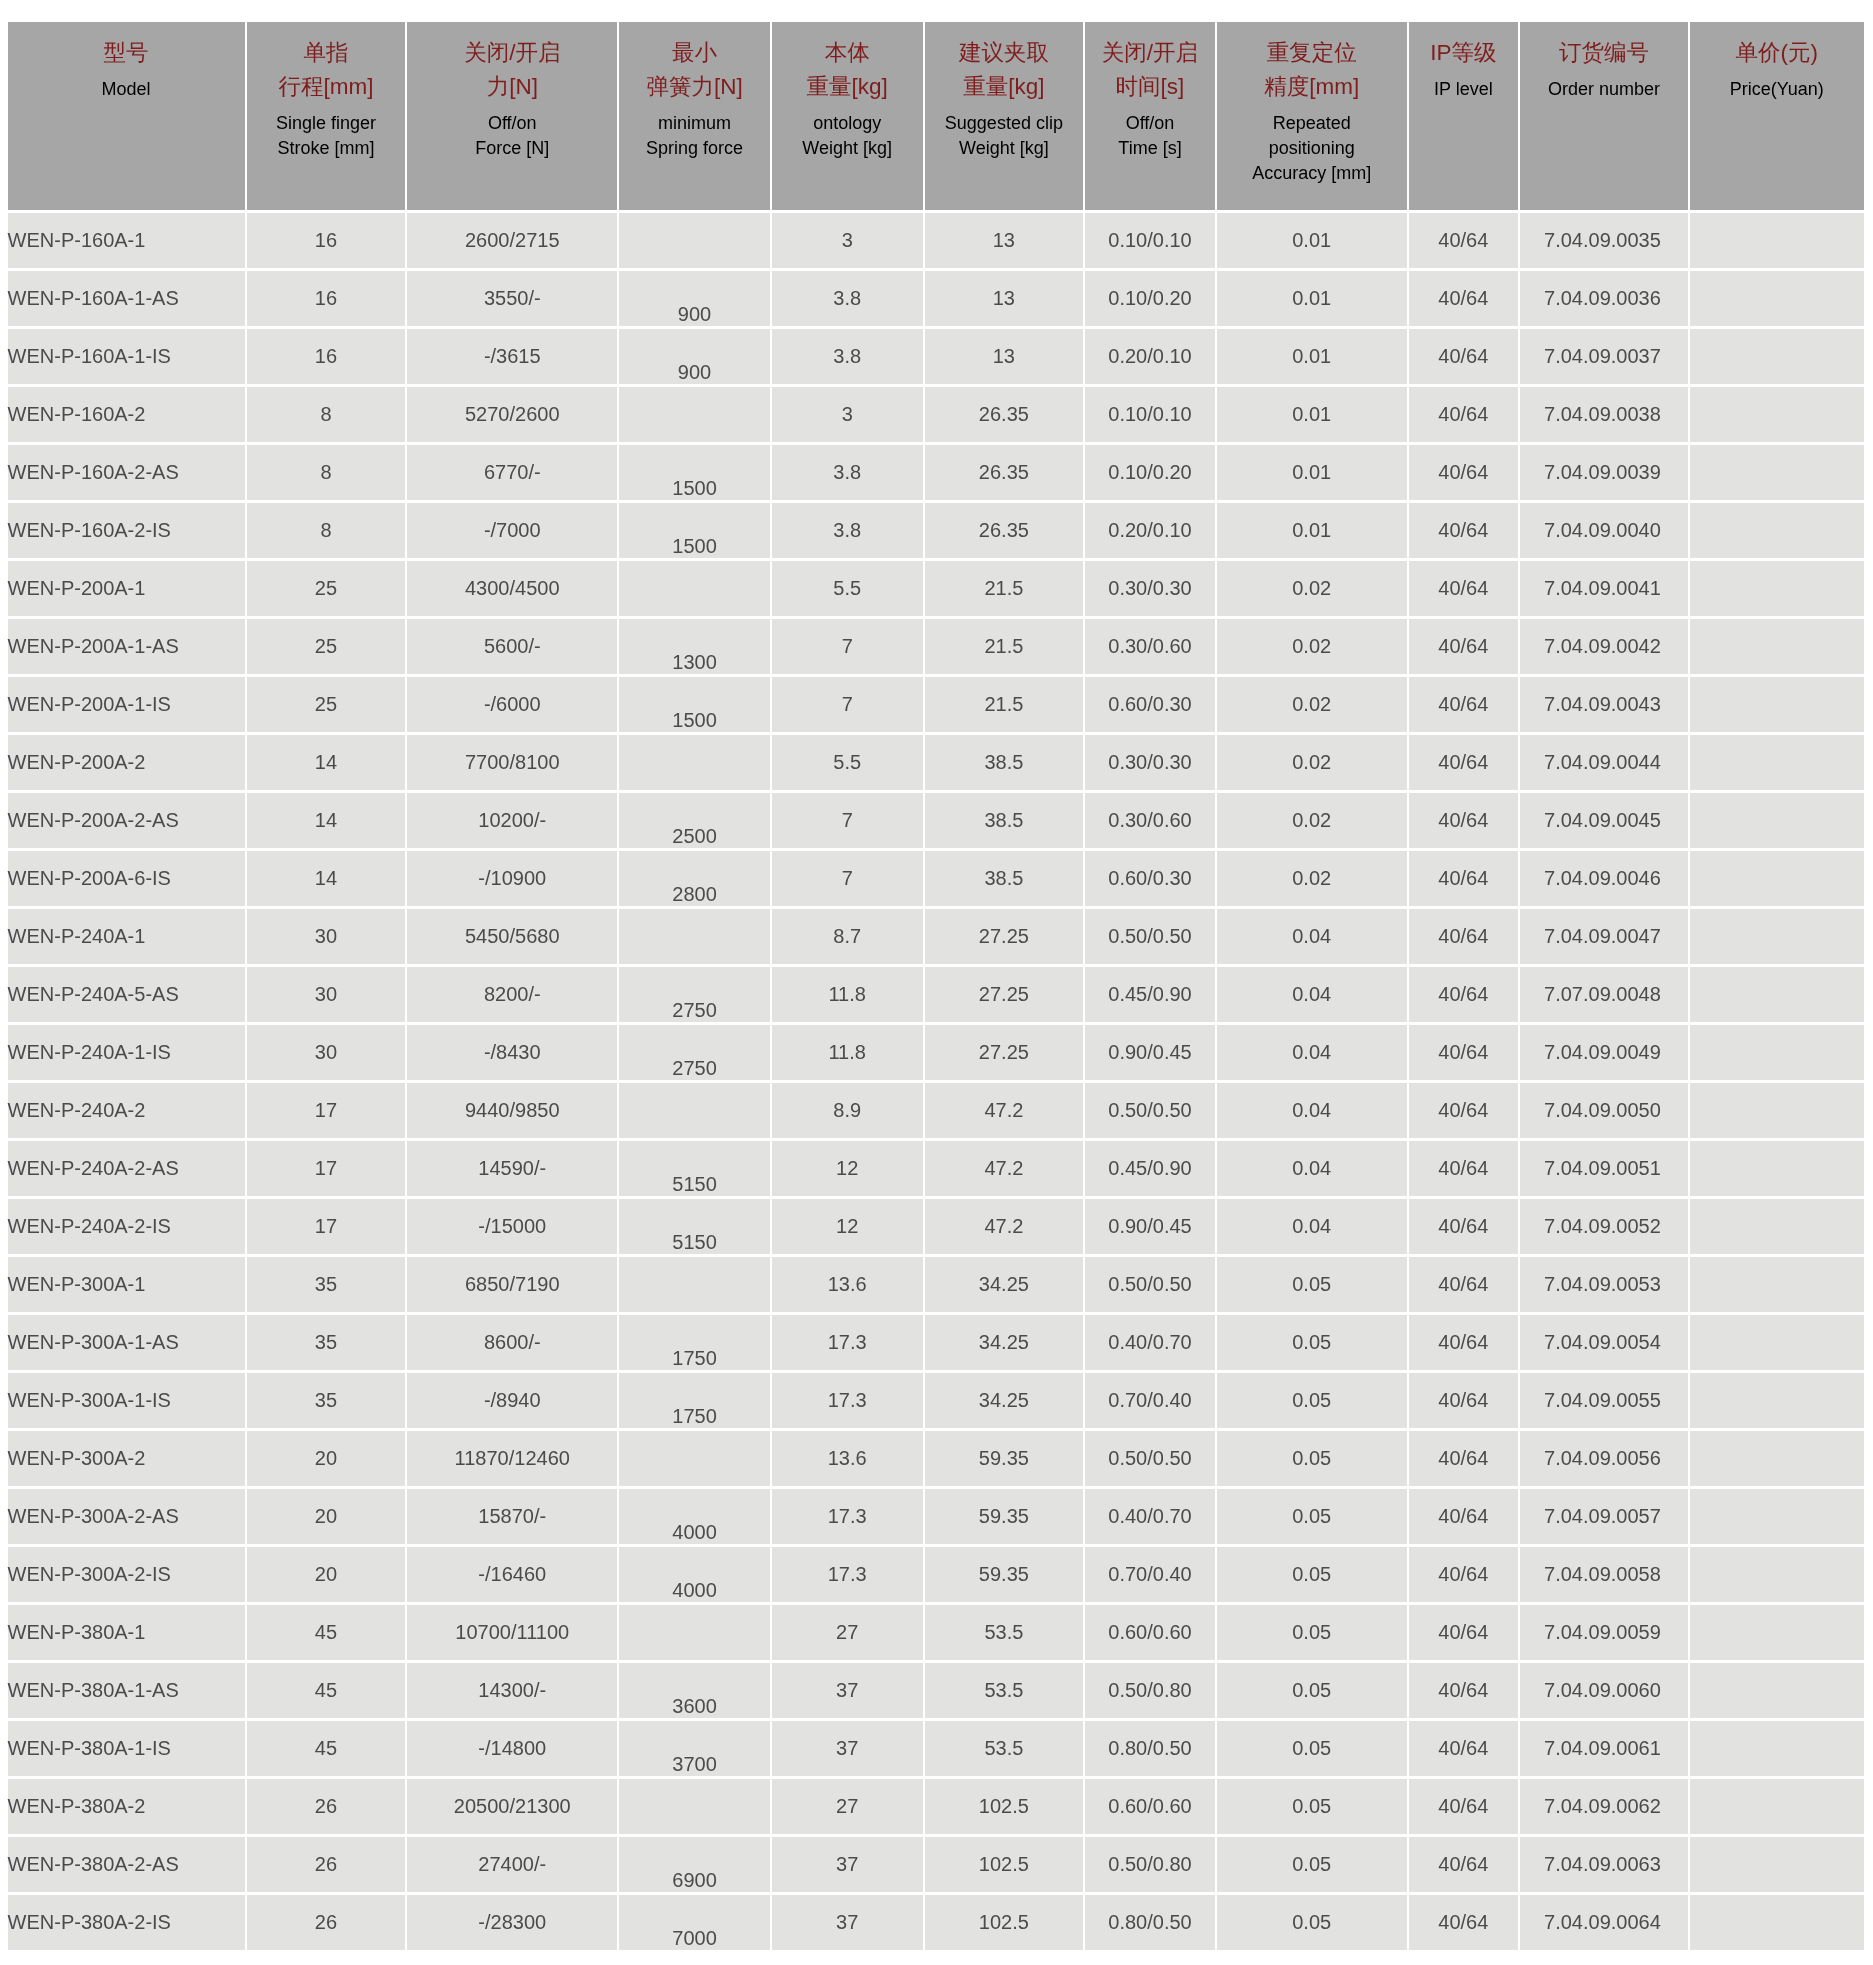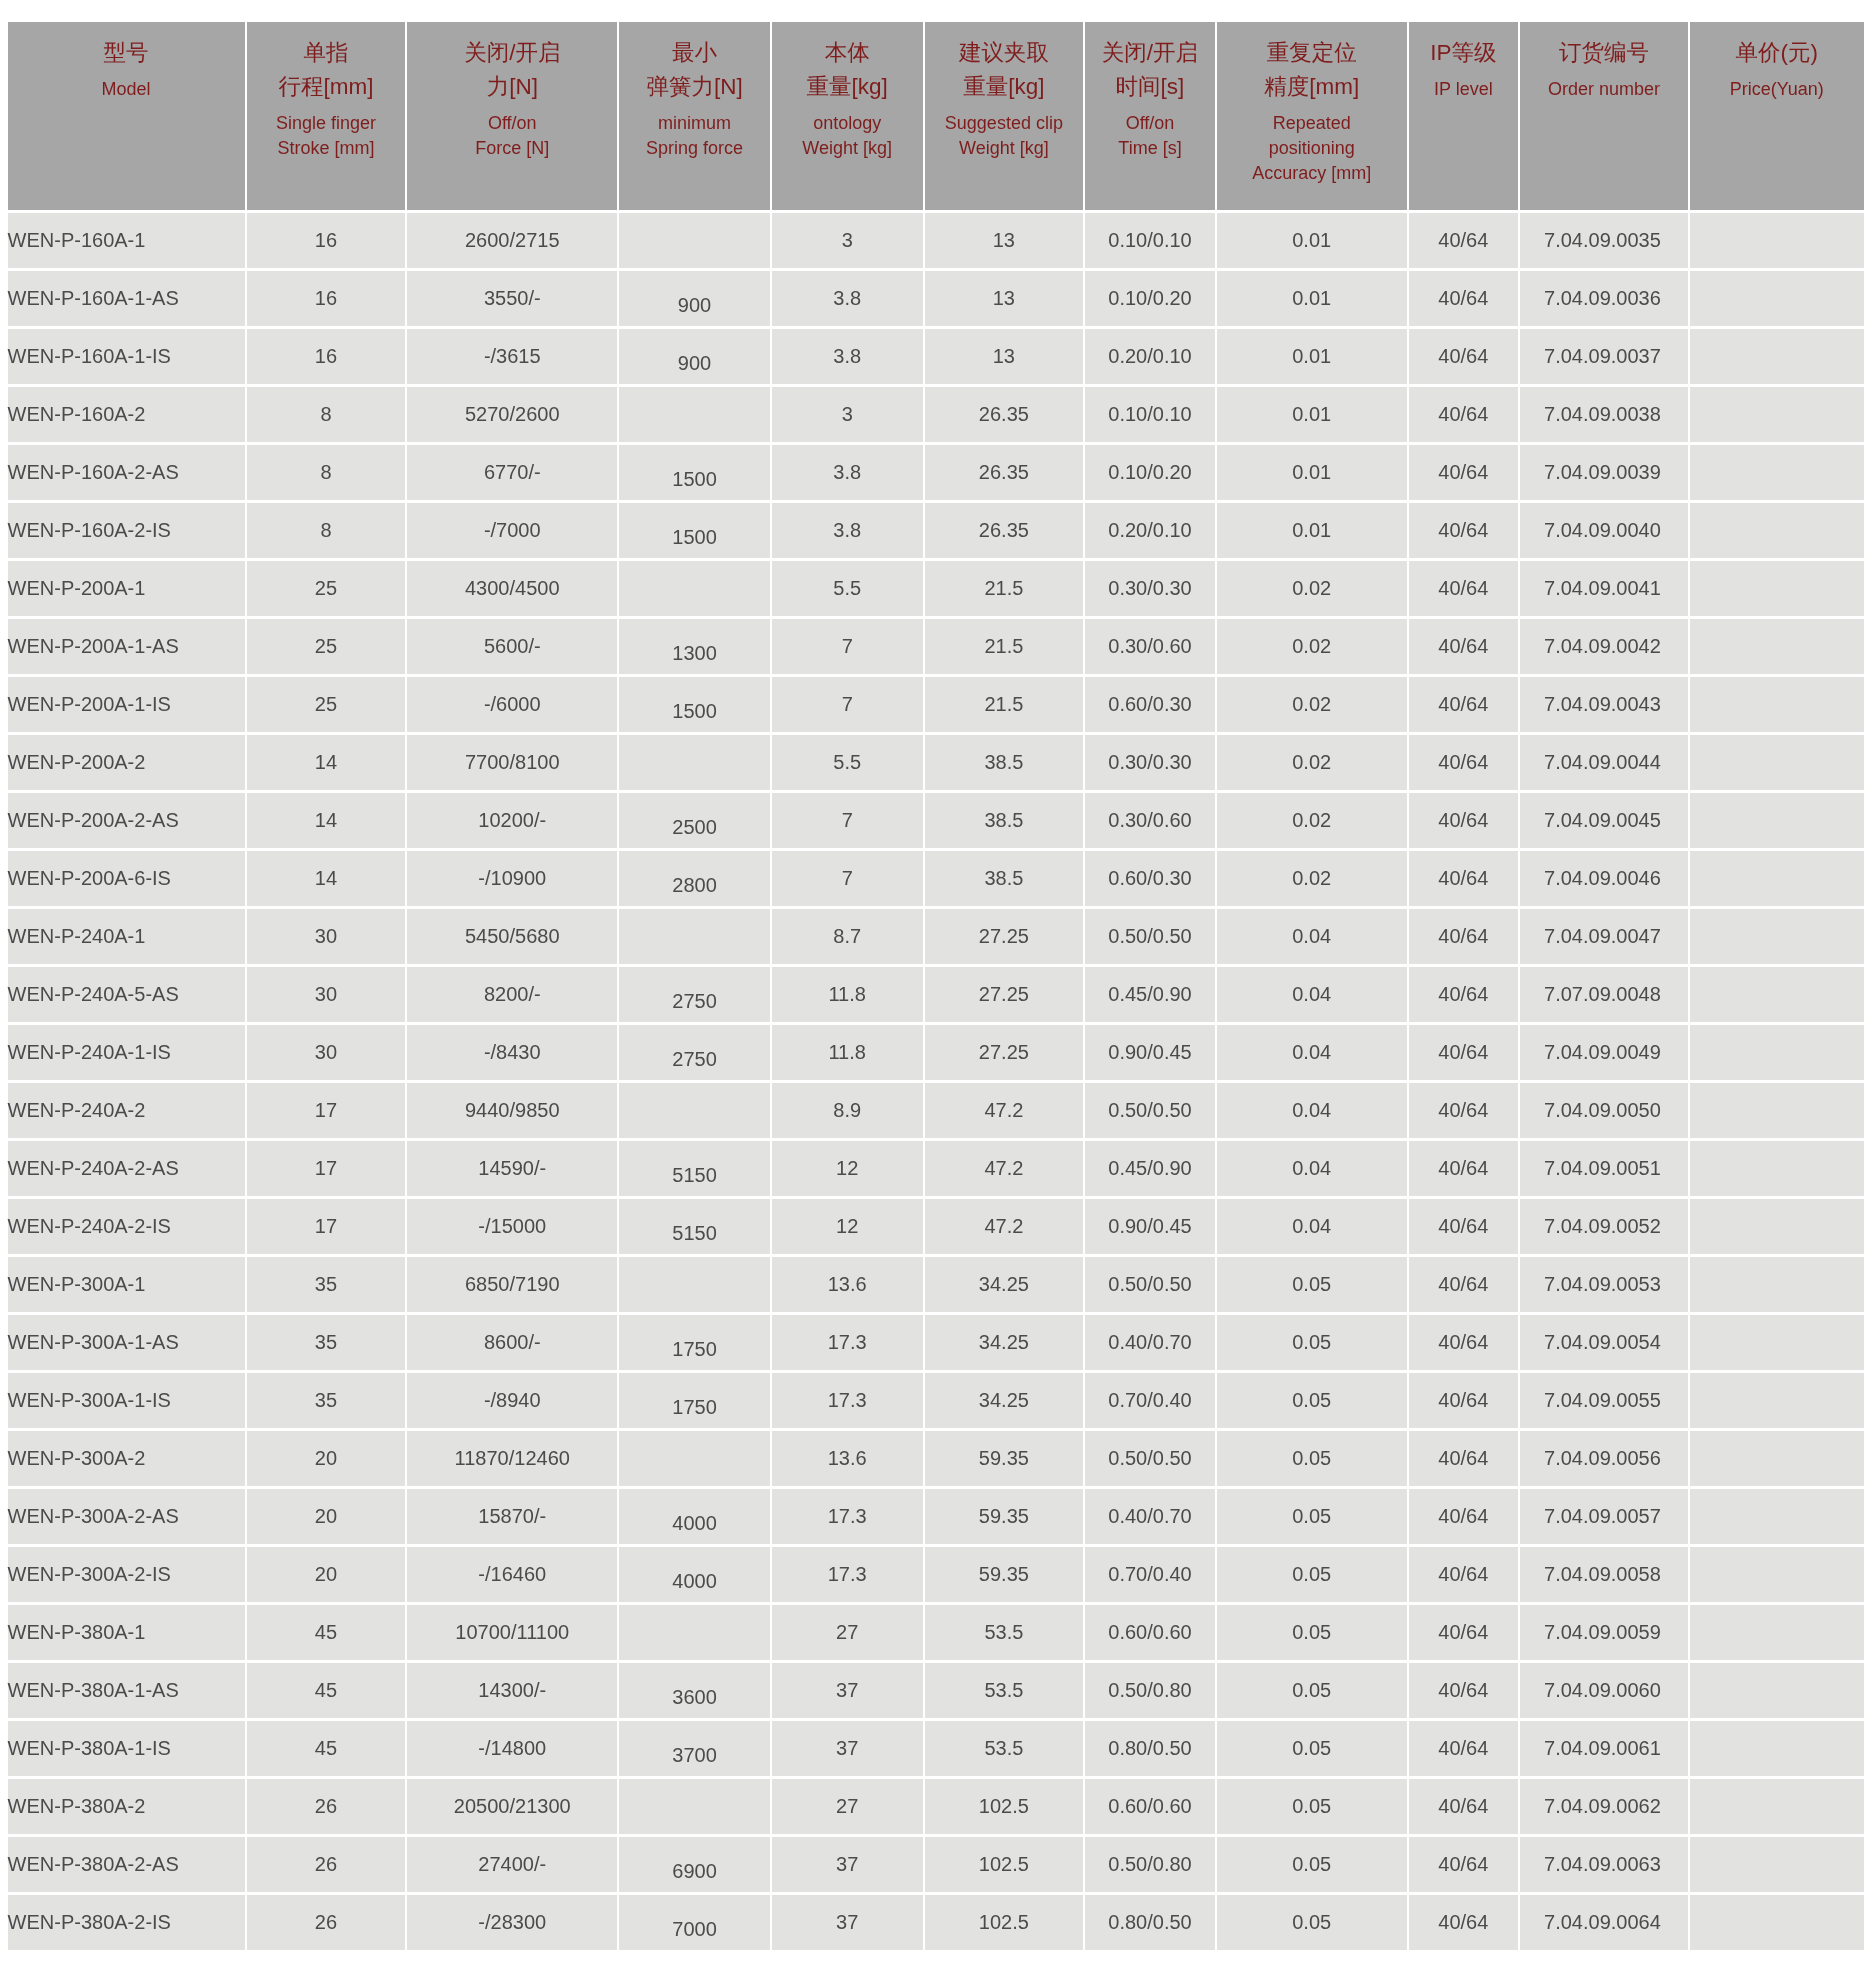--- a/index.html
+++ b/index.html
@@ -37,36 +37,36 @@
   .hdr-zh{
     font-size:22.5px;
     line-height:34px;
     color:#7f1d1d;
     letter-spacing:0px;
   }
   .hdr-en{margin-top:7px;}
   .hdr-en-line{
     font-size:18px;
     line-height:25px;
-    color:#7f1d1d;
+    color:#000000;
   }
 
   td{
     background:#e2e2e1;
     height:55px;
     vertical-align:middle;
     text-align:center;
     font-size:20px;
     color:#4b4b4b;
     letter-spacing:0px;
     padding:0;
   }
   td.c-model{text-align:left;}
   td.c-order{text-align:left;padding-left:24px;}
-  td.c-spring span{position:relative;top:7px;}
+  td.c-spring span{position:relative;top:16px;}
 </style>
 </head>
 <body>
 
 <table class="spec">
   <colgroup id="cols">
       <col class="col-model">
       <col class="col-stroke">
       <col class="col-force">
       <col class="col-spring">

